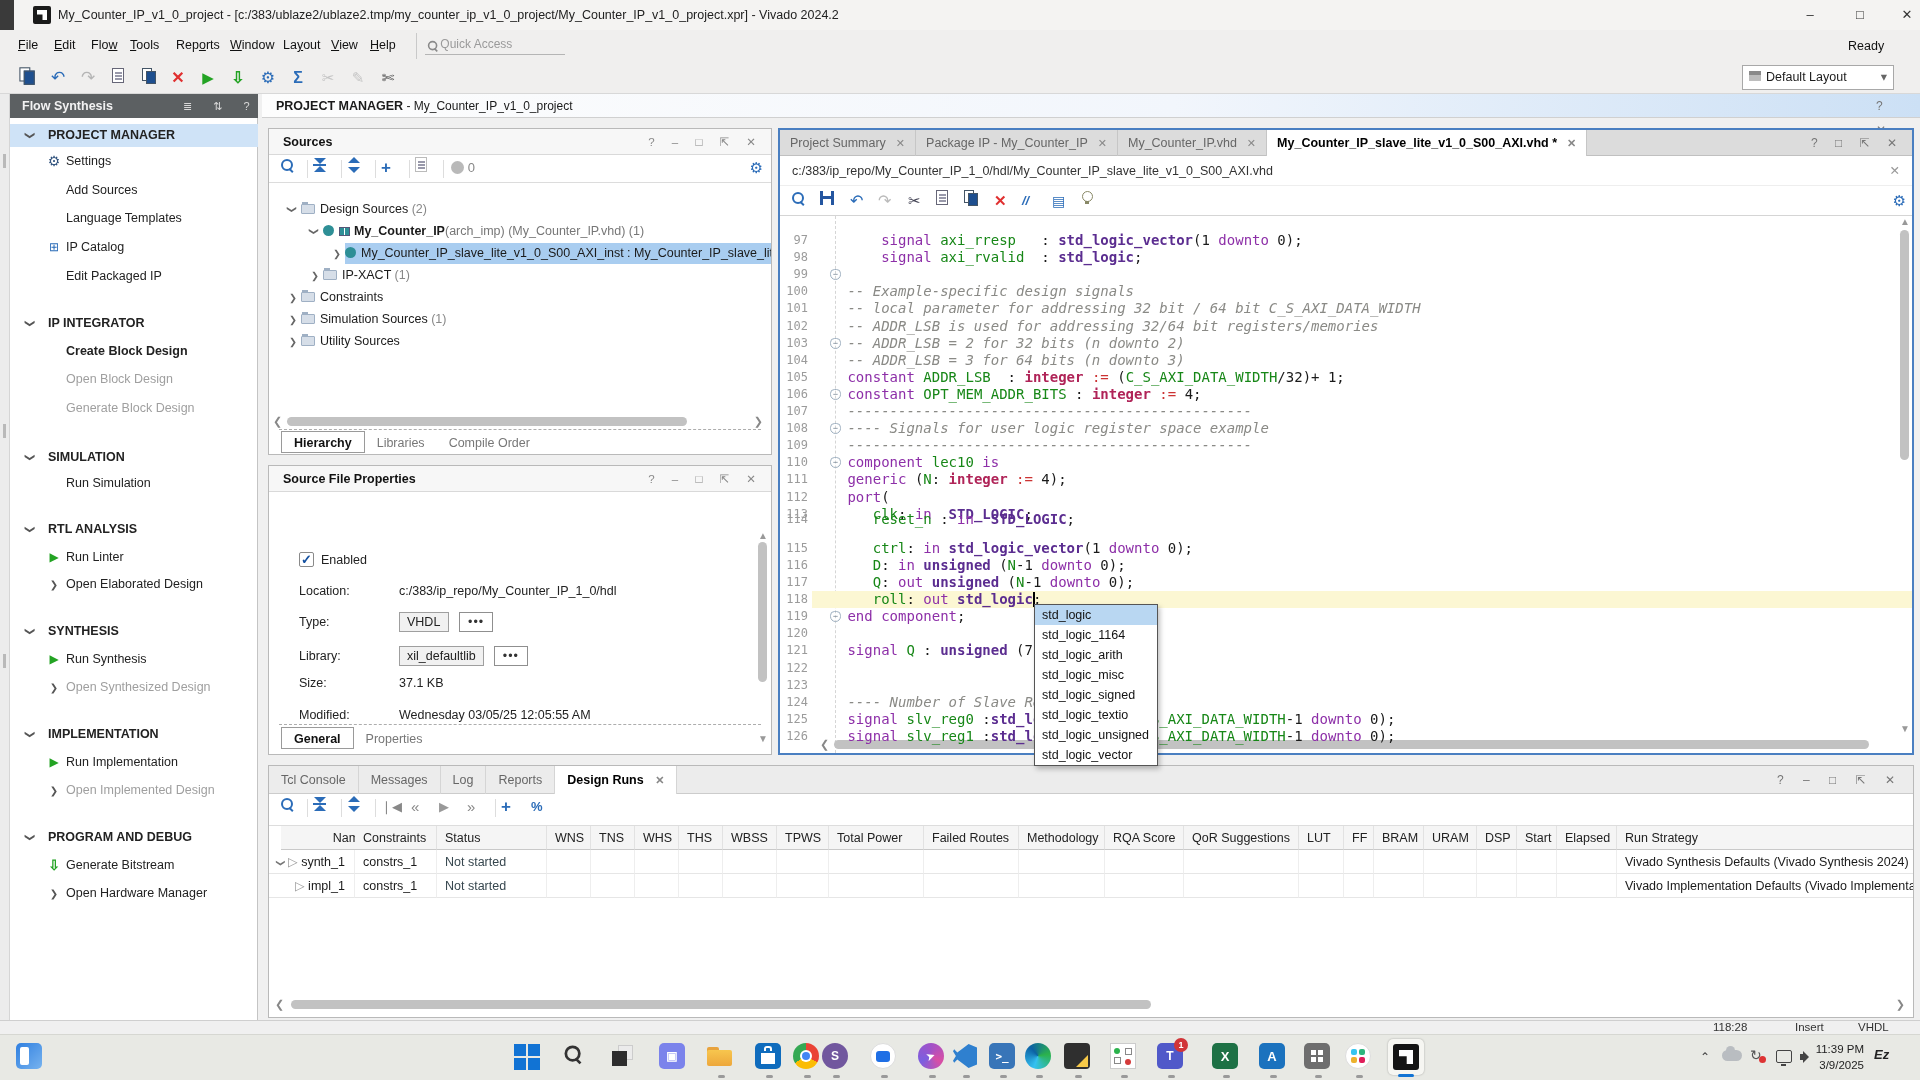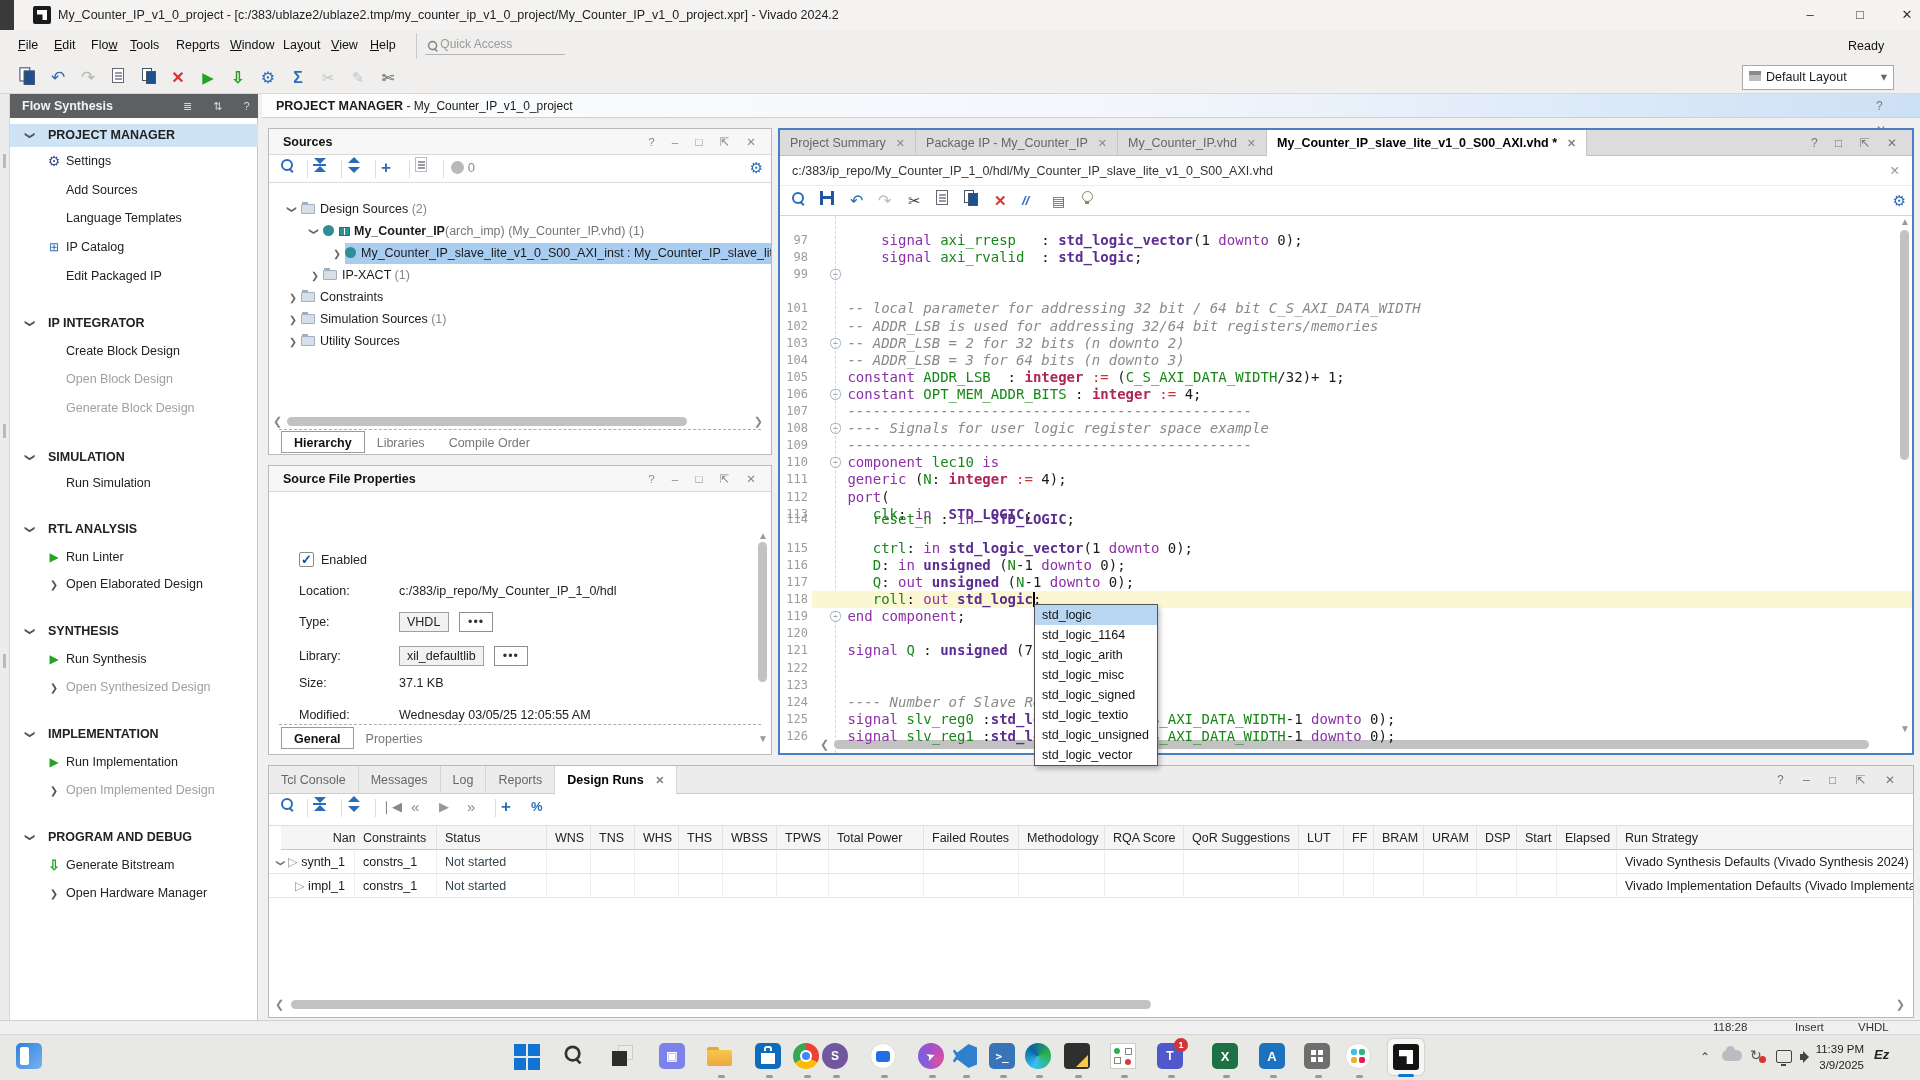--- a/index.html
+++ b/index.html
@@ -214,21 +214,21 @@
         <span class="fn-ic" style="color:#2b6cb8;font-size:12px">⊞</span>
         <span class="fn-item-t">IP Catalog</span>
       </div>
       <div class="fn-row" style="top: 147px;">
         <span class="fn-item-t">Edit Packaged IP</span>
       </div>
       <div class="fn-row" style="top: 194px;">
         <span class="fn-sec-ch" style="display:inline-block;transform:rotate(90deg)">❯</span>
         <span class="fn-sec-t">IP INTEGRATOR</span>
       </div>
-      <div class="fn-row" style="top: 222px;">
+      <div class="fn-row" style="top: 222px; font-weight: bold;">
         <span class="fn-item-t">Create Block Design</span>
       </div>
       <div class="fn-row" style="top: 250px;">
         <span class="fn-item-t dis">Open Block Design</span>
       </div>
       <div class="fn-row" style="top: 279px;">
         <span class="fn-item-t dis">Generate Block Design</span>
       </div>
       <div class="fn-row" style="top: 328px;">
         <span class="fn-sec-ch" style="display:inline-block;transform:rotate(90deg)">❯</span>
@@ -380,20 +380,24 @@
           <pre class="ct">            <span class="k">signal</span> <span class="id">axi_rresp</span>   : <span class="t">std_logic_vector</span>(1 <span class="k">downto</span> 0);</pre>
         </div>
         <div class="cl" style="top: 33.1px;">
           <span class="ln">98</span>
           <pre class="ct">            <span class="k">signal</span> <span class="id">axi_rvalid</span>  : <span class="t">std_logic</span>;</pre>
         </div>
         <div class="cl" style="top: 50.2px;">
           <span class="ln">99</span>
           <span class="fold">−</span>
           <pre class="ct"></pre>
+        </div>
+        <div class="cl" style="top: 67.3px;">
+          <span class="ln">100</span>
+          <pre class="ct"><span class="c">        -- Example-specific design signals</span></pre>
         </div>
         <div class="cl" style="top: 84.4px;">
           <span class="ln">101</span>
           <pre class="ct"><span class="c">        -- local parameter for addressing 32 bit / 64 bit C_S_AXI_DATA_WIDTH</span></pre>
         </div>
         <div class="cl" style="top: 101.5px;">
           <span class="ln">102</span>
           <pre class="ct"><span class="c">        -- ADDR_LSB is used for addressing 32/64 bit registers/memories</span></pre>
         </div>
         <div class="cl" style="top: 118.6px;">

